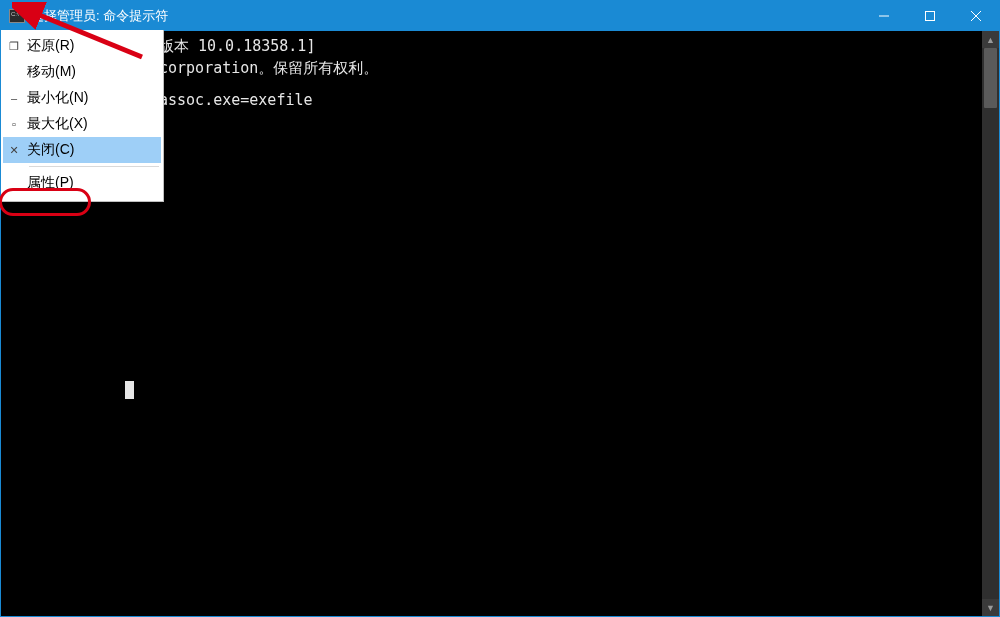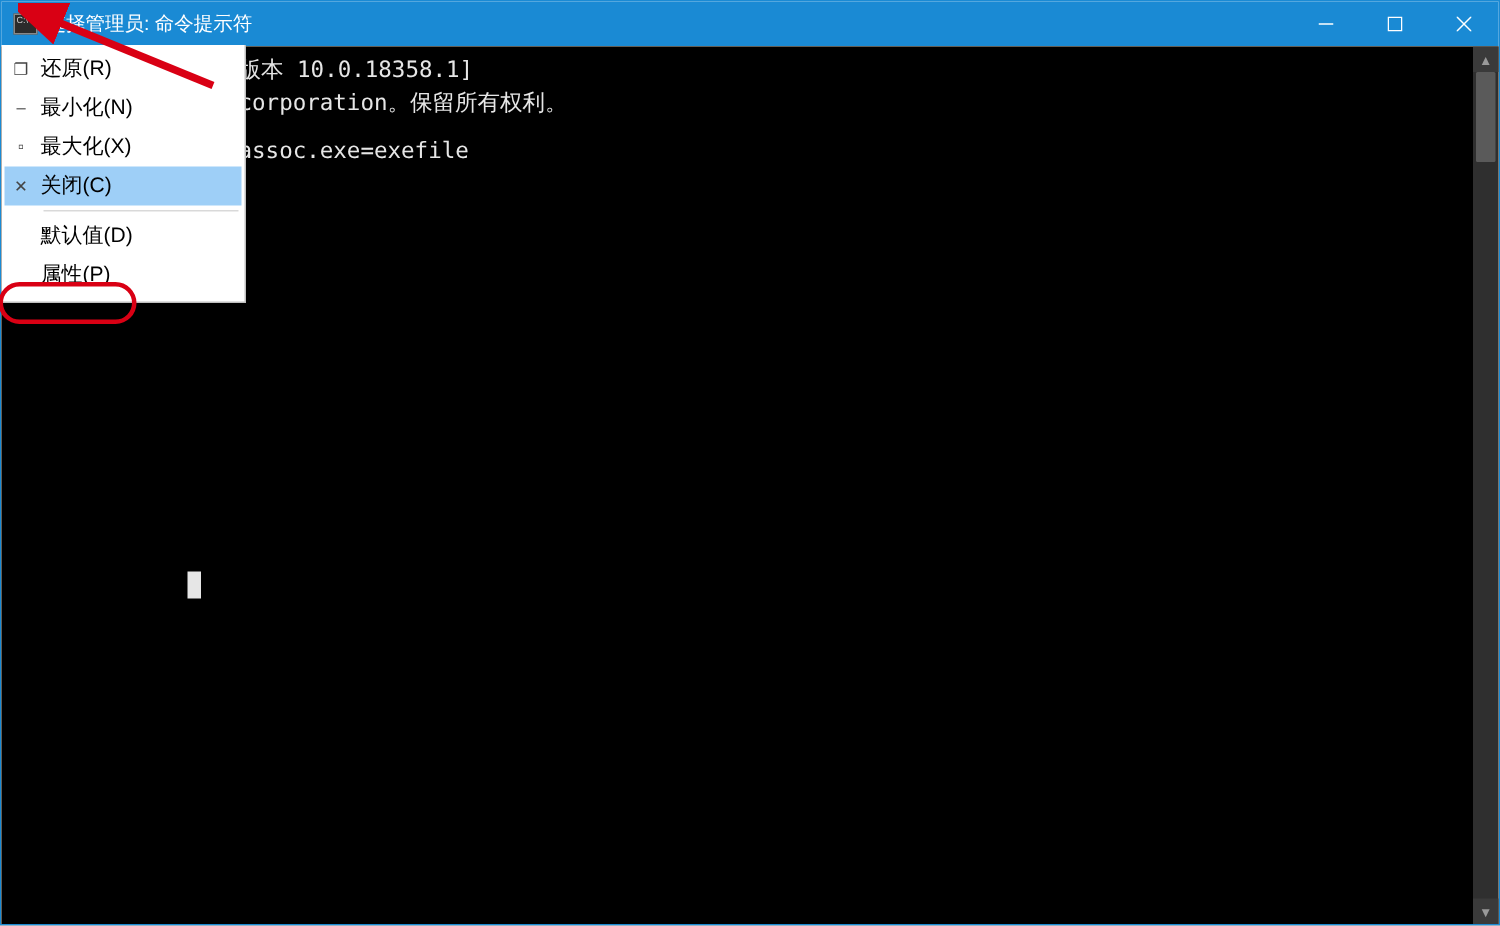--- a/index.html
+++ b/index.html
@@ -20,21 +20,21 @@
     content: "C:\\"; color: #ccc; font-size: 6px; position: absolute; top: 1px; left: 1px; line-height: 6px;
   }
   .titlebar-title { flex: 0 0 auto; }
   .titlebar-spacer { flex: 1; }
   .win-btn {
     width: 46px; height: 30px; display: flex; align-items: center; justify-content: center;
     color: #fff; cursor: default;
   }
   .win-btn svg { stroke: #fff; fill: none; }
   
-  .console-wrap { flex: 1; display: flex; background: #fdba74; }
+  .console-wrap { flex: 1; display: flex; background: #0369a1; }
   .console {
     flex: 1; background: #000; color: #e6e6e6; font-family: "NSimSun","SimSun","Consolas",monospace;
     font-size: 15px; line-height: 22px; padding: 4px 6px; position: relative; white-space: pre;
   }
   .scrollbar {
     width: 17px; background: #2f2f2f; position: relative;
   }
   .sb-btn {
     width: 17px; height: 17px; background: #3a3a3a; display: flex; align-items: center; justify-content: center;
     color: #999; font-size: 9px; position: absolute;
@@ -121,20 +121,27 @@
   <div class="sysmenu" id="sysmenu">
     <div class="hl-oval"></div>
   <div class="menu-item">
         <div class="menu-icon">❐</div>
         <div class="menu-label">
           <span class="text">还原(R)</span>
         </div>
         <div class="menu-arrow"></div>
       </div>
       <div class="menu-item">
+        <div class="menu-icon"></div>
+        <div class="menu-label">
+          <span class="text">移动(M)</span>
+        </div>
+        <div class="menu-arrow"></div>
+      </div>
+      <div class="menu-item">
         <div class="menu-icon">–</div>
         <div class="menu-label">
           <span class="text">最小化(N)</span>
         </div>
         <div class="menu-arrow"></div>
       </div>
       <div class="menu-item">
         <div class="menu-icon">▫</div>
         <div class="menu-label">
           <span class="text">最大化(X)</span>
@@ -145,27 +152,20 @@
         <div class="menu-icon">✕</div>
         <div class="menu-label">
           <span class="text">关闭(C)</span>
         </div>
         <div class="menu-arrow"></div>
       </div>
       <div class="menu-sep"></div>
       <div class="menu-item">
         <div class="menu-icon"></div>
         <div class="menu-label">
-          <span class="text">默认值(D)</span>
-        </div>
-        <div class="menu-arrow"></div>
-      </div>
-      <div class="menu-item">
-        <div class="menu-icon"></div>
-        <div class="menu-label">
           <span class="text">属性(P)</span>
         </div>
         <div class="menu-arrow"></div>
       </div>
     </div>
 
   <svg class="red-arrow" width="140" height="70">
     <defs>
       <marker id="ah" markerWidth="10" markerHeight="10" refX="2" refY="3" orient="auto">
         <path d="M0,0 L0,6 L8,3 z" fill="#d90014"></path>

